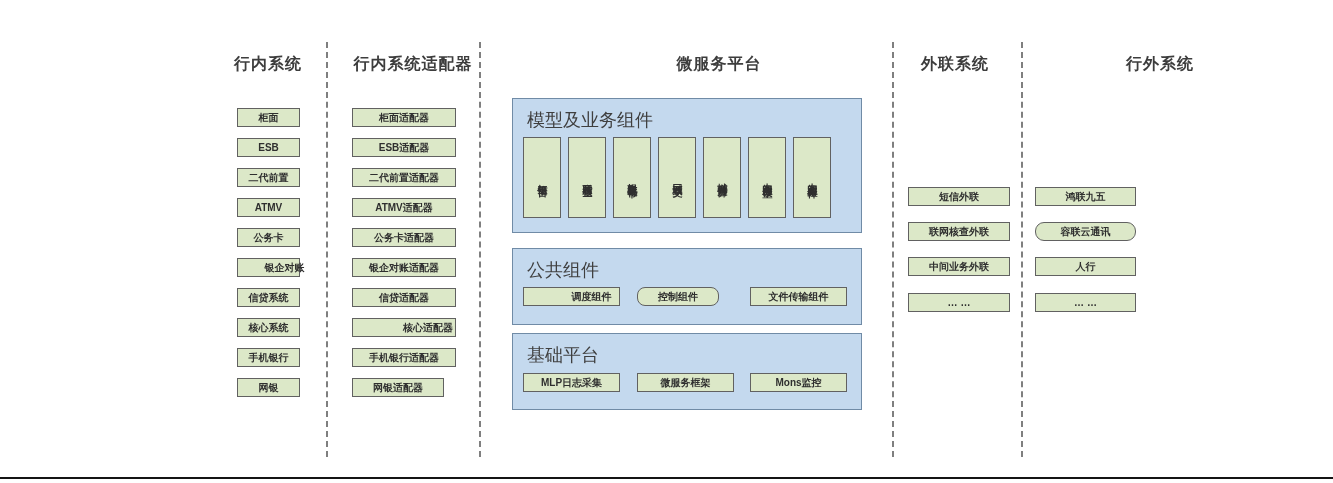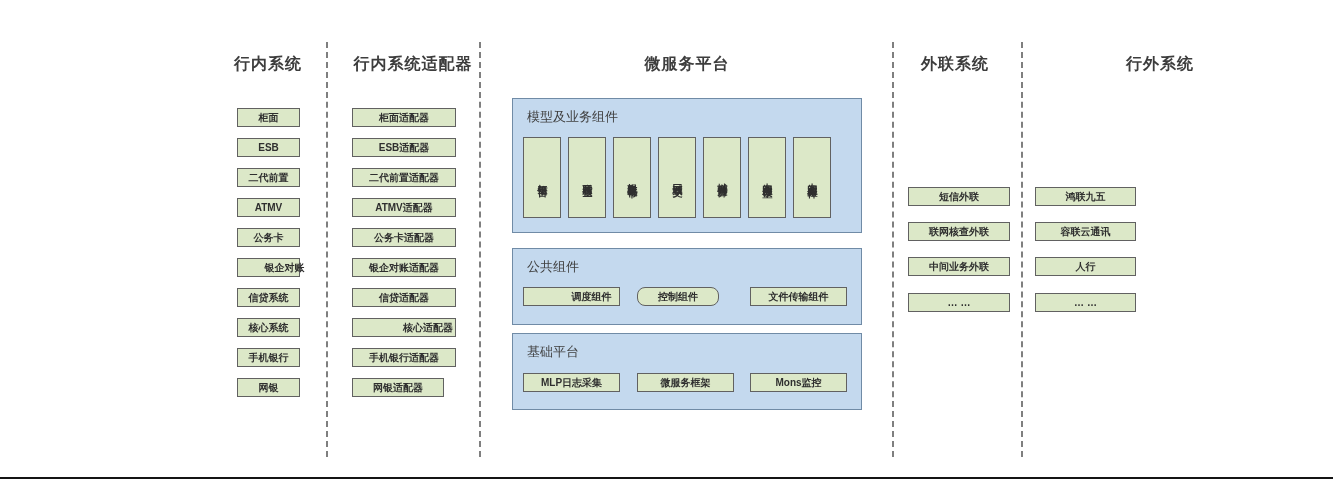--- a/index.html
+++ b/index.html
@@ -27,34 +27,34 @@
     display:flex;align-items:center;justify-content:center;
     writing-mode:vertical-rl;text-orientation:upright;
     font-size:10px;font-weight:bold;color:#2f2f2f;letter-spacing:1px;
     box-sizing:border-box;
   }
   .panel{
     position:absolute;left:512px;width:350px;background:#c4d9ee;border:1px solid #708ba6;
     box-sizing:border-box;
   }
   .panel-label{
-    position:absolute;left:14px;top:9px;font-size:13px;color:#3f3f3f;white-space:nowrap;
+    position:absolute;left:14px;top:9px;font-size:18px;color:#3f3f3f;white-space:nowrap;
   }
   .baseline{
     position:absolute;left:0;top:477px;width:1333px;height:2px;background:#141414;
   }
 </style>
 </head>
 <body>
 
 <div class="canvas">
 
   <div class="col-heading" style="left:193px;width:150px;">行内系统</div>
   <div class="col-heading" style="left:333px;width:160px;">行内系统适配器</div>
-  <div class="col-heading" style="left:612px;width:150px;">微服务平台</div>
+  <div class="col-heading" style="left:644px;width:150px;">微服务平台</div>
   <div class="col-heading" style="left:880px;width:150px;">外联系统</div>
   <div class="col-heading" style="left:1044px;width:150px;text-align:right;">行外系统</div>
 
   <div class="divider" style="left:326px;"></div>
   <div class="divider" style="left:479px;"></div>
   <div class="divider" style="left:892px;"></div>
   <div class="divider" style="left:1021px;"></div>
 
   <div class="gbox" style="left:237px;top:108px;width:63px;">柜面</div>
   <div class="gbox" style="left:237px;top:138px;width:63px;">ESB</div>
@@ -102,19 +102,19 @@
   <div class="gbox" style="left:523px;top:373px;width:97px;">MLP日志采集</div>
   <div class="gbox" style="left:637px;top:373px;width:97px;">微服务框架</div>
   <div class="gbox" style="left:750px;top:373px;width:97px;">Mons监控</div>
 
   <div class="gbox" style="left:908px;top:187px;width:102px;">短信外联</div>
   <div class="gbox" style="left:908px;top:222px;width:102px;">联网核查外联</div>
   <div class="gbox" style="left:908px;top:257px;width:102px;">中间业务外联</div>
   <div class="gbox" style="left:908px;top:293px;width:102px;">… …</div>
 
   <div class="gbox" style="left:1035px;top:187px;width:101px;">鸿联九五</div>
-  <div class="gbox" style="left:1035px;top:222px;width:101px;">容联云通讯</div>
+  <div class="gbox" style="left:1035px;top:222px;width:101px;border-radius:9px;">容联云通讯</div>
   <div class="gbox" style="left:1035px;top:257px;width:101px;">人行</div>
   <div class="gbox" style="left:1035px;top:293px;width:101px;">… …</div>
 
   <div class="baseline"></div>
 
 </div>
 
 </body></html>

